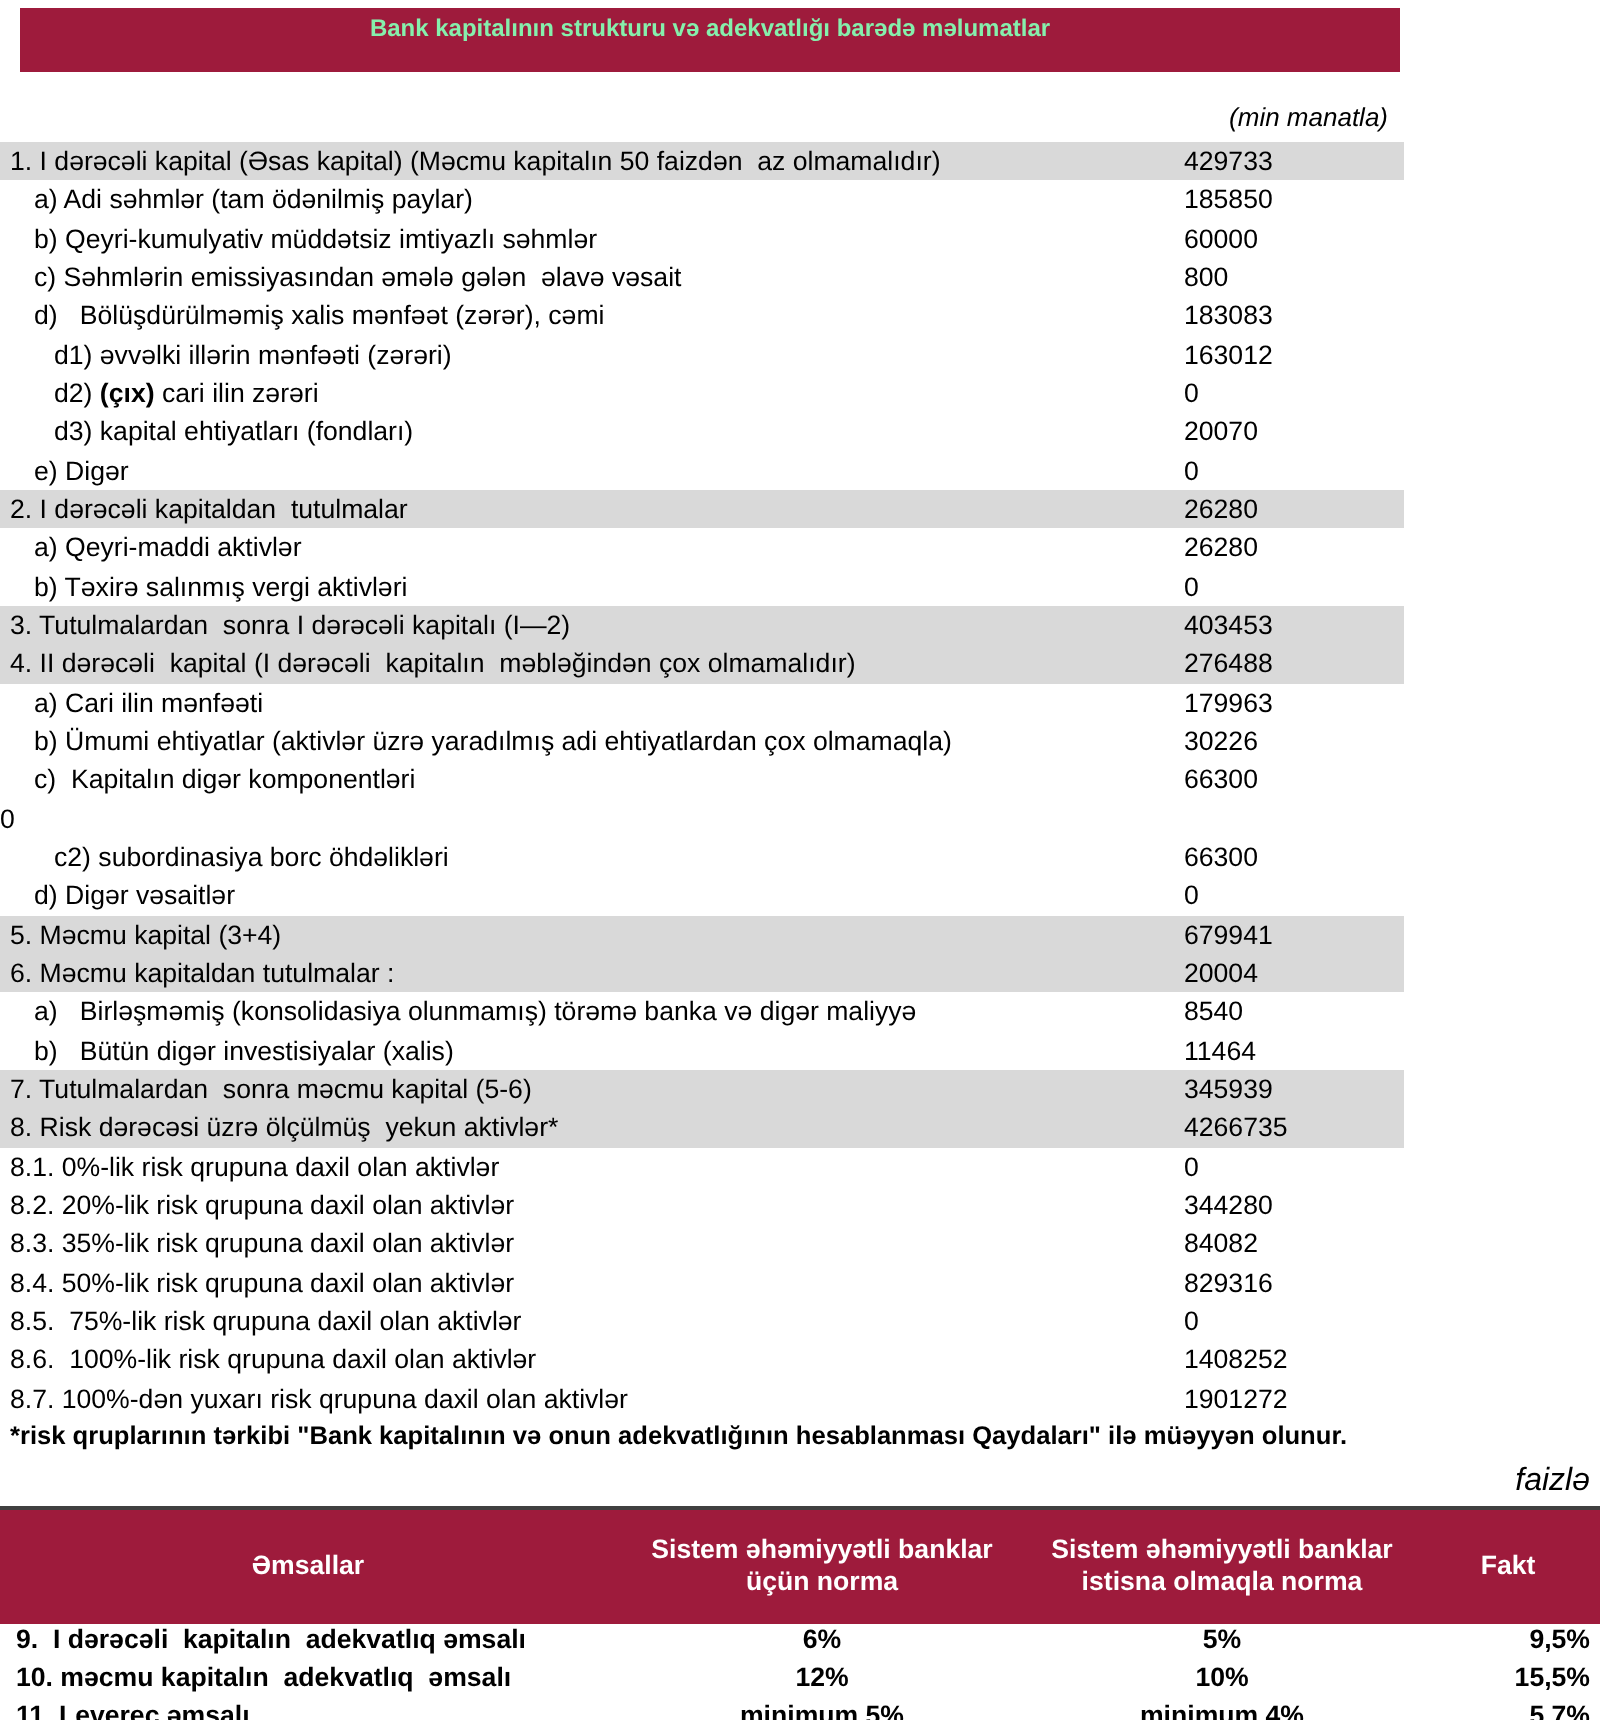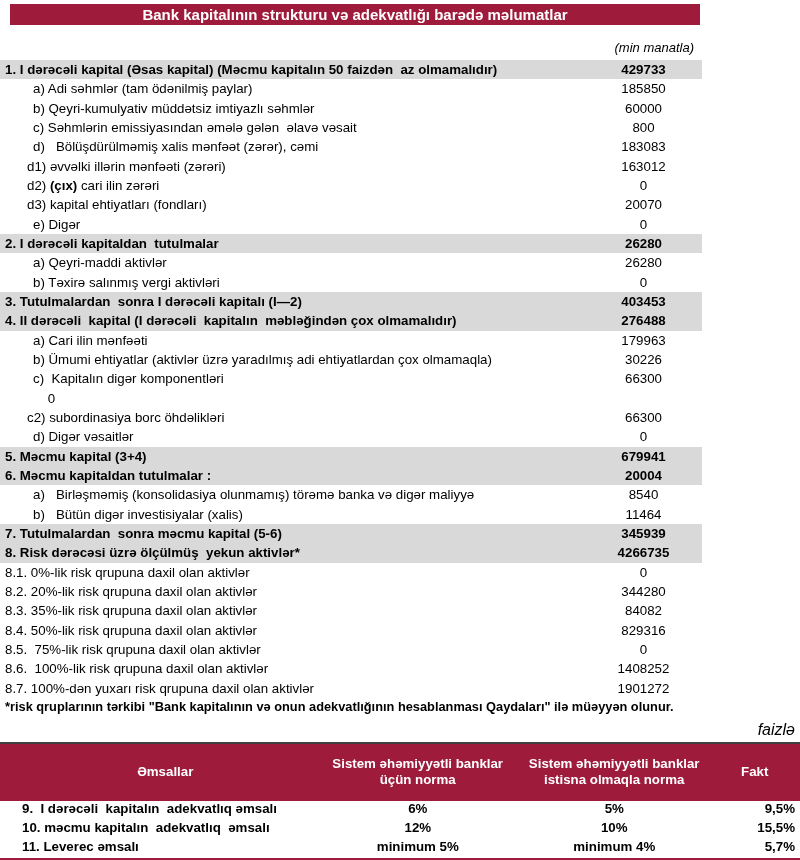--- a/index.html
+++ b/index.html
@@ -5,41 +5,41 @@
   * { box-sizing: border-box; }
   html, body { margin: 0; padding: 0; }
   body {
     width: 800px; height: 860px;
     background: #ffffff; color: #000000;
     font-family: "Liberation Sans", "DejaVu Sans", sans-serif;
     overflow: hidden;
   }
   .title-bar {
     margin: 4px 0 0 10px;
-    width: 690px; height: 21px; line-height: 21px;
-    background: var(--accent); color: #ffffff;
-    font-weight: bold; font-size: 15px; text-align: center;
+    width: 690px; height: 32px; line-height: 21px;
+    background: var(--accent); color: #86efac;
+    font-weight: bold; font-size: 12px; text-align: center;
     white-space: nowrap;
   }
   .unit-note-1 {
     width: 702px; margin-top: 15px; height: 16px; line-height: 16px;
     text-align: right; padding-right: 8px;
     font-style: italic; font-size: 13px;
   }
   .t1 { width: 702px; margin-top: 4px; }
   .t1-row {
     display: flex; align-items: center;
     height: 19.33px; font-size: 13.3px;
   }
-  .t1-row.section { background: var(--sectionBg); font-weight: bold; }
+  .t1-row.section { background: var(--sectionBg); font-weight: normal; }
   .t1-label { flex: 1; white-space: pre; overflow: hidden; }
   .t1-label.ind0 { padding-left: 5px; }
-  .t1-label.ind1 { padding-left: 33px; }
+  .t1-label.ind1 { padding-left: 17px; }
   .t1-label.ind2 { padding-left: 27px; }
-  .t1-value { width: 110px; text-align: center; padding-right: 7px; white-space: nowrap; }
+  .t1-value { width: 110px; text-align: left; padding-right: 7px; white-space: nowrap; }
   .footnote {
     width: 800px; height: 18px; line-height: 18px;
     padding-left: 5px; font-weight: bold; font-size: 12.8px;
     white-space: nowrap;
   }
   .unit-note-2 {
     width: 800px; margin-top: 6px; height: 16px; line-height: 16px;
     text-align: right; padding-right: 5px;
     font-style: italic; font-size: 16px;
   }
@@ -47,21 +47,21 @@
   .t2-header {
     display: flex; height: 57px;
     background: var(--accent); color: #ffffff;
     font-weight: bold; font-size: 13.3px;
   }
   .t2-header .cell {
     display: flex; align-items: center; justify-content: center;
     text-align: center; line-height: 16px; padding: 0 6px;
   }
   .t2-row { display: flex; height: 19.2px; font-weight: bold; font-size: 13.3px; align-items: flex-start; }
-  .c1 { width: 308px; margin-left: 14px; }
+  .c1 { width: 308px; }
   .c2 { width: 206px; }
   .c3 { width: 194px; }
   .c4 { width: 92px; }
   .t2-row .c1 { padding-left: 8px; white-space: pre; }
   .t2-row .c2, .t2-row .c3 { text-align: center; }
   .t2-row .c4 { text-align: right; padding-right: 5px; }
   .bottom-rule { width: 800px; height: 3px; background: var(--accent); }
 </style>
 </head>
 <body>

